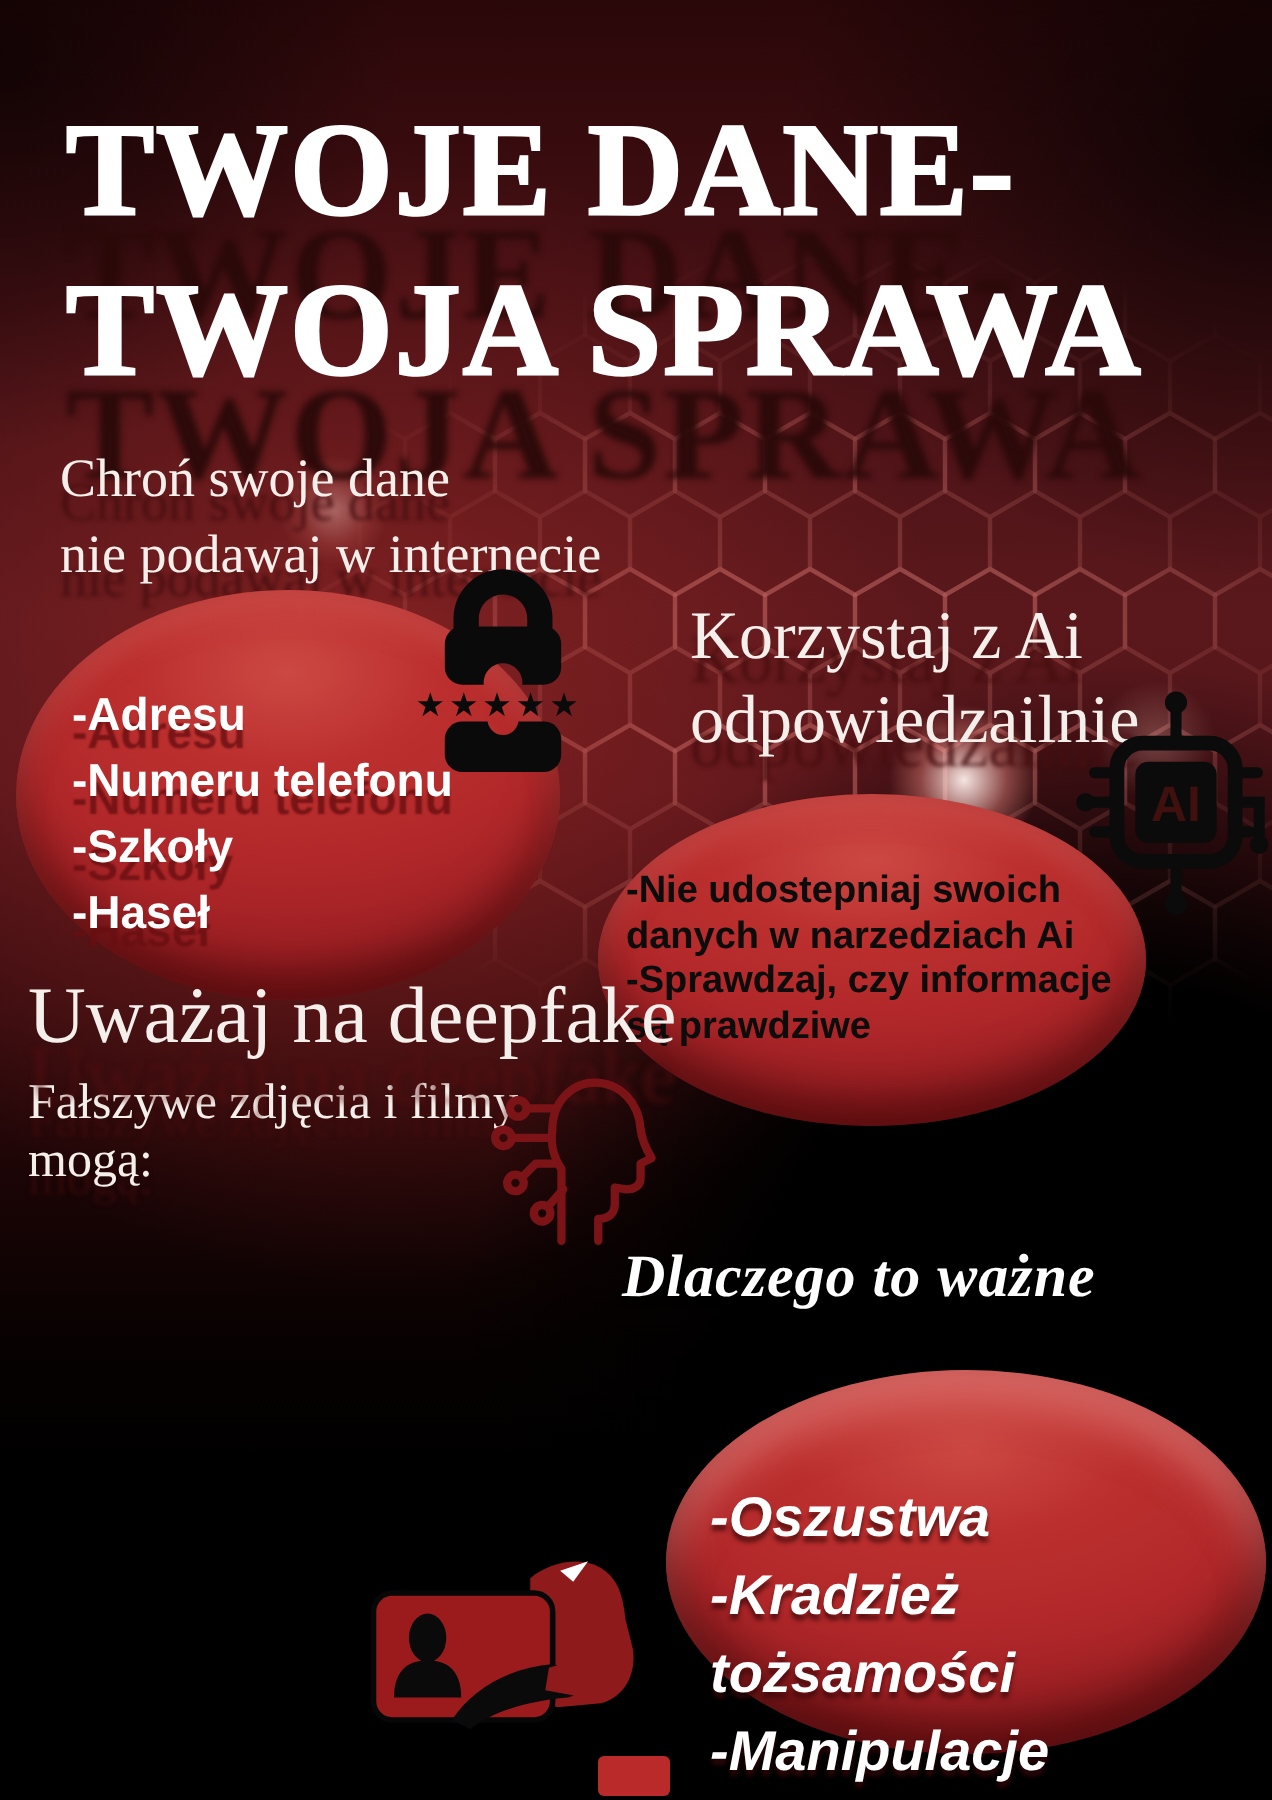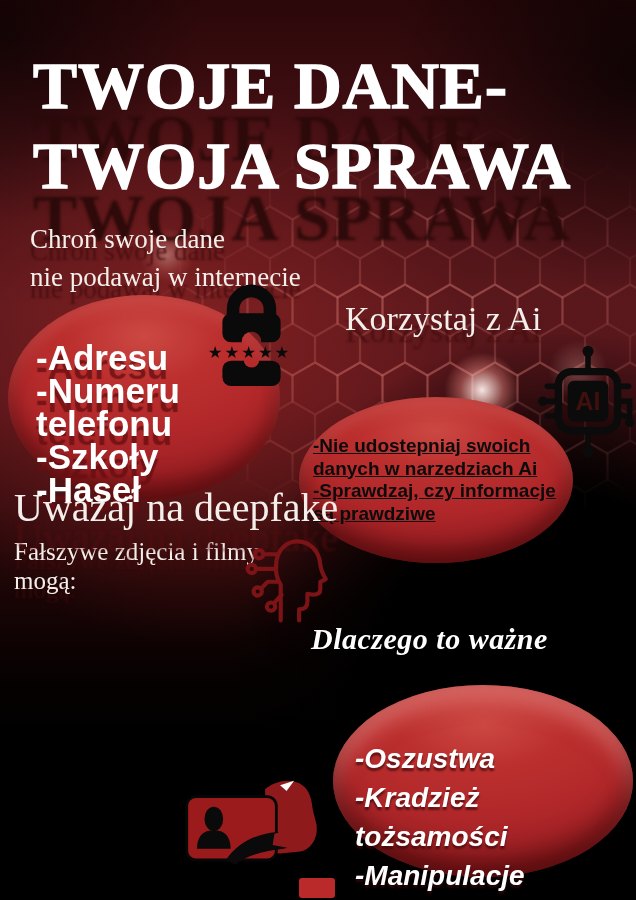--- a/index.html
+++ b/index.html
@@ -51,23 +51,23 @@
     background:radial-gradient(95% 80% at 50% 20%, #cc4843 0%, #bb2f2e 30%, #b2282a 58%, #9e2024 84%, #8a171b 100%);
     box-shadow:inset 0 -14px 22px rgba(58,6,8,0.6), inset 0 10px 14px rgba(238,130,122,0.28);
   }
   .ellipse.light-top{box-shadow:inset 0 -16px 24px rgba(58,6,8,0.65), inset 0 16px 20px rgba(244,156,150,0.5);}
   .e1{left:8px;top:295px;width:272px;height:205px;}
   .e2{left:299px;top:397px;width:274px;height:166px;}
   .e3{left:2px;top:591px;width:294px;height:183px;}
   .e4{left:333px;top:685px;width:300px;height:192px;}
 
   .e-text{position:relative;font-weight:700;color:#fff;}
-  .e1 .e-text{padding:46px 0 0 28px;font-size:35px;line-height:33px;
+  .e1 .e-text{padding:46px 0 0 28px;font-size:23px;line-height:33px;
     text-shadow:0 9px 1px rgba(104,15,17,0.8);}
-  .e2 .e-text{padding:38px 0 0 14px;font-size:19px;line-height:22.5px;color:#0c0c0c;text-shadow:none;text-decoration:underline;}
+  .e2 .e-text{padding:38px 0 0 14px;font-size:19px;line-height:22.5px;color:#0c0c0c;text-shadow:none;}
   .e3 .e-text{padding:28px 0 0 22px;font-size:27px;line-height:31px;
     text-shadow:0 4px 2px rgba(0,0,0,0.35);}
   .e4 .e-text{padding:54px 0 0 22px;font-size:28px;line-height:39px;font-style:italic;
     text-shadow:0 3px 2px rgba(60,8,10,0.7);}
 
   .icon{position:absolute;}
   .lock-icon{left:203px;top:282px;}
   .chip-icon{left:538px;top:342px;}
   .head-icon{left:243px;top:532px;}
   .card-icon{left:183px;top:776px;}
@@ -129,20 +129,21 @@
         <path d="M31 40 V28 a19 19 0 0 1 38 0 V40" fill="none" stroke="#0a0a0a" stroke-width="13" stroke-linecap="round"></path>
         <rect x="20" y="32" width="60" height="30" rx="9" fill="#0a0a0a"></rect>
         <rect x="20" y="81" width="60" height="26" rx="9" fill="#0a0a0a"></rect>
       </g>
       <text class="star-text" x="48" y="78" text-anchor="middle" font-size="17" fill="#0a0a0a" letter-spacing="2">★★★★★</text>
     </svg>
   </div>
 
   <div class="abs serif ai-heading">
     <div>Korzystaj z Ai</div>
+    <div>odpowiedzailnie</div>
   </div>
 
   <div class="icon chip-icon">
     <svg width="100" height="122" viewBox="0 0 108 132">
       <g stroke="#0b0b0b" stroke-width="6" stroke-linecap="round" fill="none">
         <line x1="54" y1="32" x2="54" y2="14"></line>
         <line x1="54" y1="96" x2="54" y2="114"></line>
         <line x1="22" y1="48" x2="10" y2="48"></line>
         <line x1="22" y1="64" x2="7" y2="64"></line>
         <line x1="22" y1="80" x2="10" y2="80"></line>

